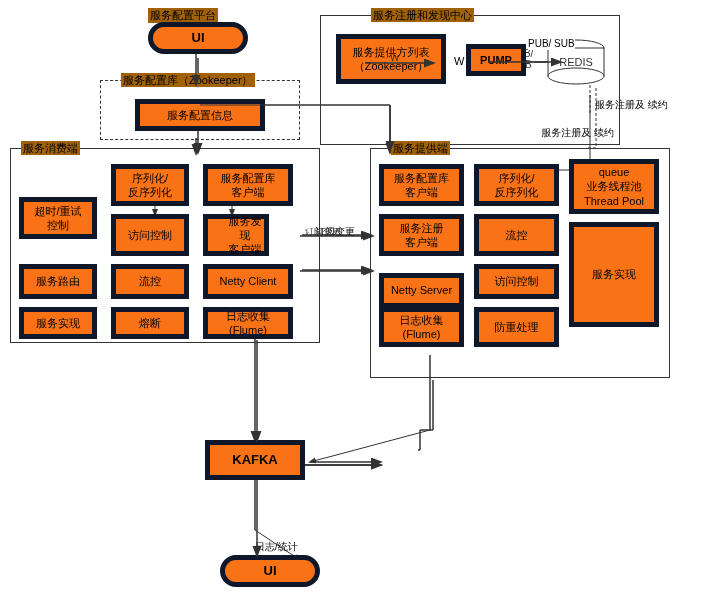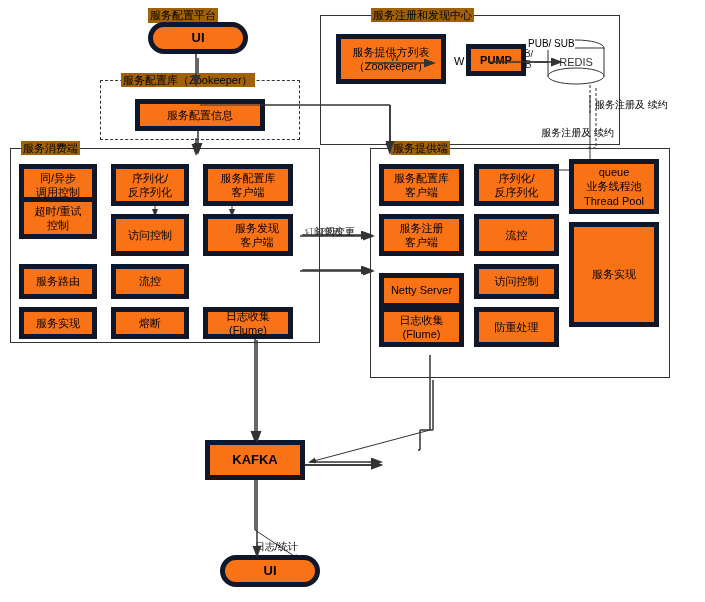--- a/index.html
+++ b/index.html
@@ -134,35 +134,34 @@
       </svg>
     </div>
 
     <div style="position:absolute; right:5px; bottom:5px; font-size:10px; text-align:right; line-height:1.3;">服务注册及
 续约</div>
   </div>
 
   <div class="box solid-group" style="left:10px; top:148px; width:310px; height:195px;">
     <div class="group-label" style="top:-8px; left:10px;">服务消费端</div>
 
-    <div class="box" style="left:8px; top:15px; width:78px; height:42px; white-space:pre-line;">同/异步
-调用控制</div>
     <div class="box" style="left:100px; top:15px; width:78px; height:42px; white-space:pre-line;">序列化/
 反序列化</div>
     <div class="box" style="left:192px; top:15px; width:90px; height:42px; white-space:pre-line;">服务配置库
 客户端</div>
 
     <div class="box" style="left:8px; top:48px; width:78px; height:42px; white-space:pre-line;">超时/重试
 控制</div>
     <div class="box" style="left:100px; top:65px; width:78px; height:42px;">访问控制</div>
-    <div class="box" style="left:192px; top:65px; width:90px; height:42px; white-space:pre-line;padding-left:20px;">服务发现
+    <div class="box" style="left:192px; top:65px; width:66px; height:42px; white-space:pre-line;padding-left:20px;">服务发现
 客户端</div>
 
     <div class="box" style="left:8px; top:115px; width:78px; height:35px;">服务路由</div>
     <div class="box" style="left:100px; top:115px; width:78px; height:35px;">流控</div>
+    <div class="box" style="left:192px; top:115px; width:90px; height:35px;">Netty Client</div>
 
     <div class="box" style="left:8px; top:158px; width:78px; height:32px;">服务实现</div>
     <div class="box" style="left:100px; top:158px; width:78px; height:32px;">熔断</div>
     <div class="box" style="left:192px; top:158px; width:90px; height:32px; white-space:pre-line;">日志收集
 (Flume)</div>
   </div>
 
   <div style="position:absolute; left:315px; top:225px; font-size:10px; writing-mode:horizontal-tb;">订阅变更</div>
 
   <div class="box solid-group" style="left:370px; top:148px; width:300px; height:230px;">

